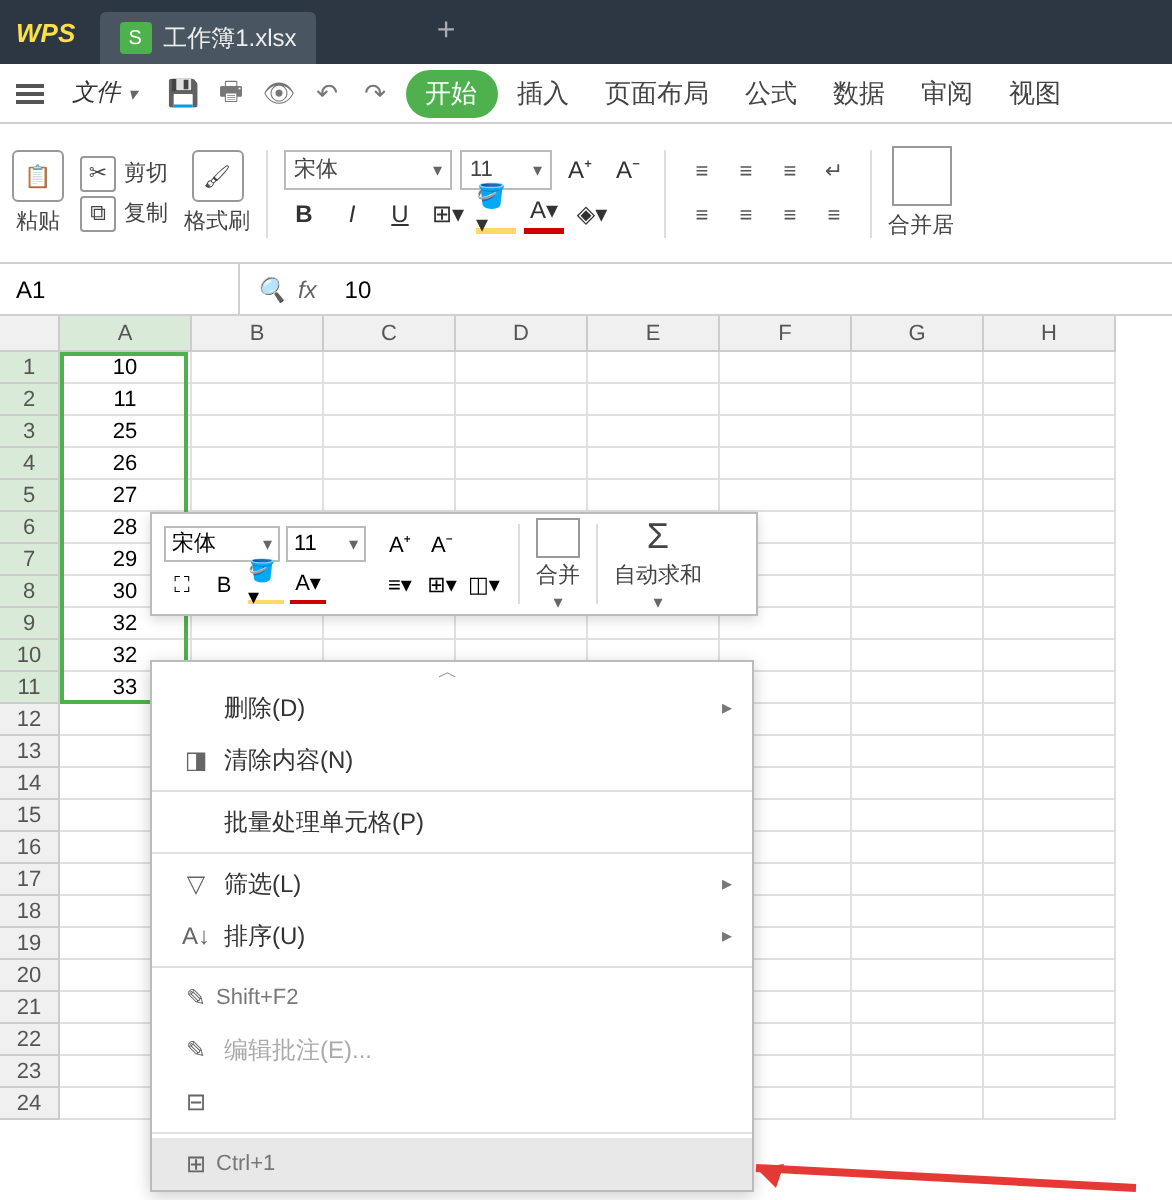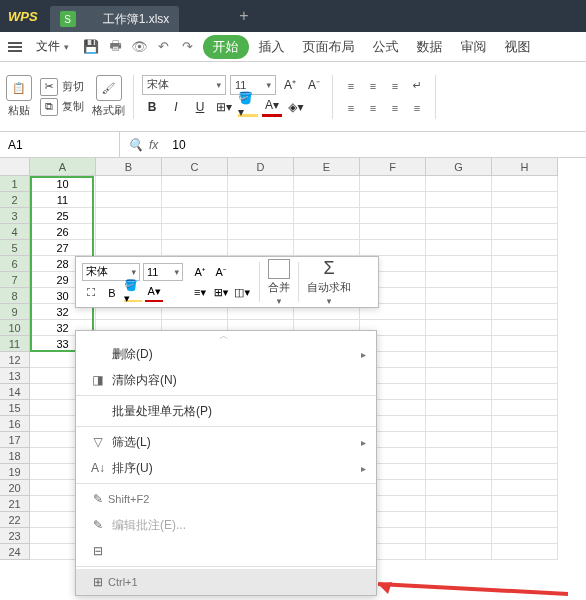--- a/index.html
+++ b/index.html
@@ -3,28 +3,28 @@
 <meta charset="utf-8">
 <style>
 * { box-sizing: border-box; margin: 0; padding: 0; font-family: "Microsoft YaHei", sans-serif; }
 body { width: 586px; height: 600px; overflow: hidden; background: #fff; font-size: 12px; position: relative; }
 
 
 .titlebar { height: 32px; background: #2d3744; display: flex; align-items: center; padding-left: 8px; color: #ccc; }
 .wps-logo { font-style: italic; font-weight: bold; font-size: 13px; color: #fde047; margin-right: 12px; }
 .tab-file { background: #4a5562; display: flex; align-items: center; height: 26px; padding: 0 10px; border-radius: 3px 3px 0 0; margin-top: 6px; }
 .tab-file .xls-icon { width: 16px; height: 16px; background: #4eb14e; color: #fff; display: flex; align-items: center; justify-content: center; border-radius: 2px; font-size: 10px; margin-right: 6px; }
-.tab-file span.name { color: #eee; font-size: 12px; margin-left: 21px; }
+.tab-file span.name { color: #eee; font-size: 12px; }
 .tab-add { margin-left: 60px; color: #aaa; font-size: 16px; }
 
 
 .menubar { height: 30px; border-bottom: 1px solid #d0d0d0; display: flex; align-items: center; padding-left: 8px; gap: 2px; background: #fff; color: #333; }
 .menubar .hamburger { width: 14px; height: 10px; border-top: 2px solid #555; border-bottom: 2px solid #555; position: relative; margin-right: 4px; }
 .menubar .hamburger::after { content: ""; position: absolute; top: 2px; left: 0; right: 0; border-top: 2px solid #555; }
-.menubar .file-btn { display: flex; align-items: center; gap: 4px; padding: 2px 8px; }
+.menubar .file-btn { display: flex; align-items: center; gap: 4px; padding: 2px 8px; font-style: italic; }
 .menubar .item { padding: 4px 8px; cursor: default; font-size: 13px; color: #444; }
 .menubar .start { background: #4eb14e; color: #fff; border-radius: 12px; padding: 3px 10px; }
 .menubar .icons { display: flex; gap: 10px; margin: 0 6px; color: #777; }
 .menubar .icons .ico { width: 14px; height: 14px; display: flex; align-items: center; justify-content: center; font-size: 13px; }
 
 
 .toolbar { height: 70px; border-bottom: 1px solid #d0d0d0; display: flex; align-items: center; padding: 4px 6px; gap: 8px; background: #fff; }
 .tb-group { display: flex; flex-direction: column; align-items: center; gap: 2px; font-size: 11px; color: #444; }
 .tb-stack { display: flex; flex-direction: column; gap: 4px; }
 .tb-stack .row { display: flex; align-items: center; gap: 4px; font-size: 11px; color: #444; }
@@ -171,20 +171,24 @@
     <div>≡</div>
     <div>≡</div>
     <div>≡</div>
     <div>↵</div>
     <div>≡</div>
     <div>≡</div>
     <div>≡</div>
     <div>≡</div>
   </div>
   <div class="vsep"></div>
+  <div class="tb-group">
+    <div class="merge-ico"></div>
+    <span>合并居</span>
+  </div>
 </div>
 
 <div class="fx-bar">
   <div class="name-box">A1</div>
   <div class="fx-label">
       <span>🔍</span>
       <span>fx</span>
     </div>
   <div class="fx-val">10</div>
 </div>

